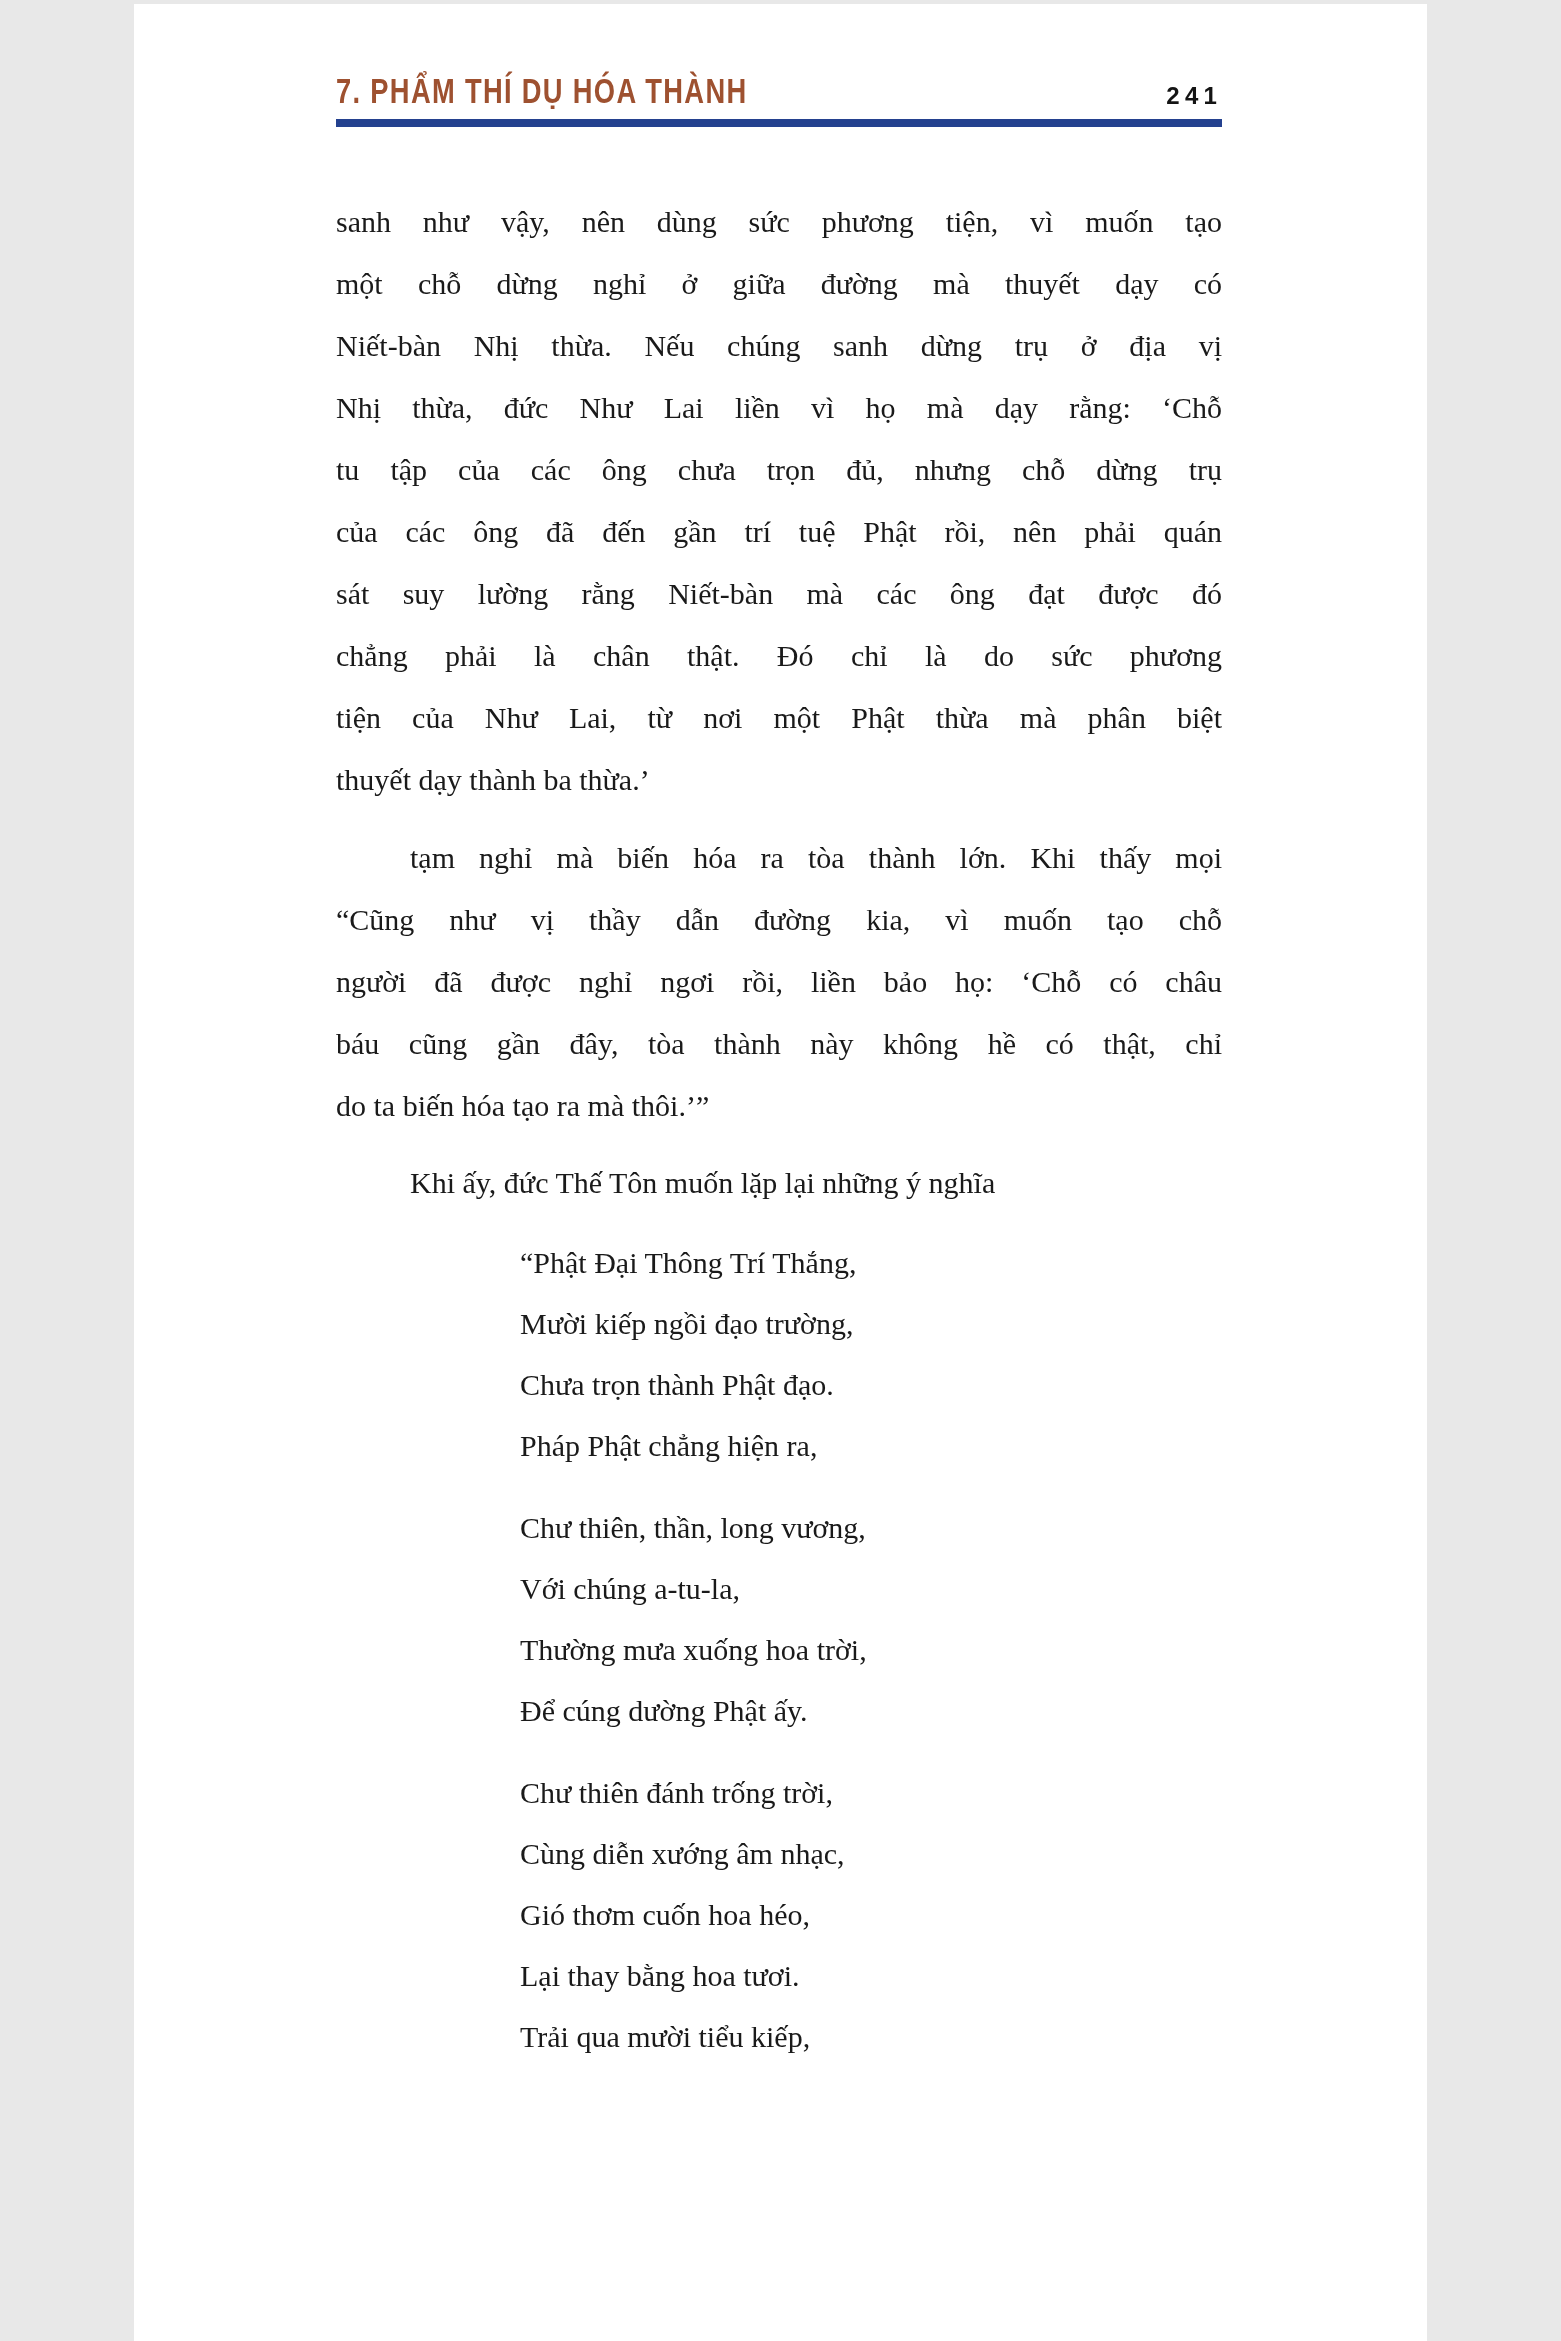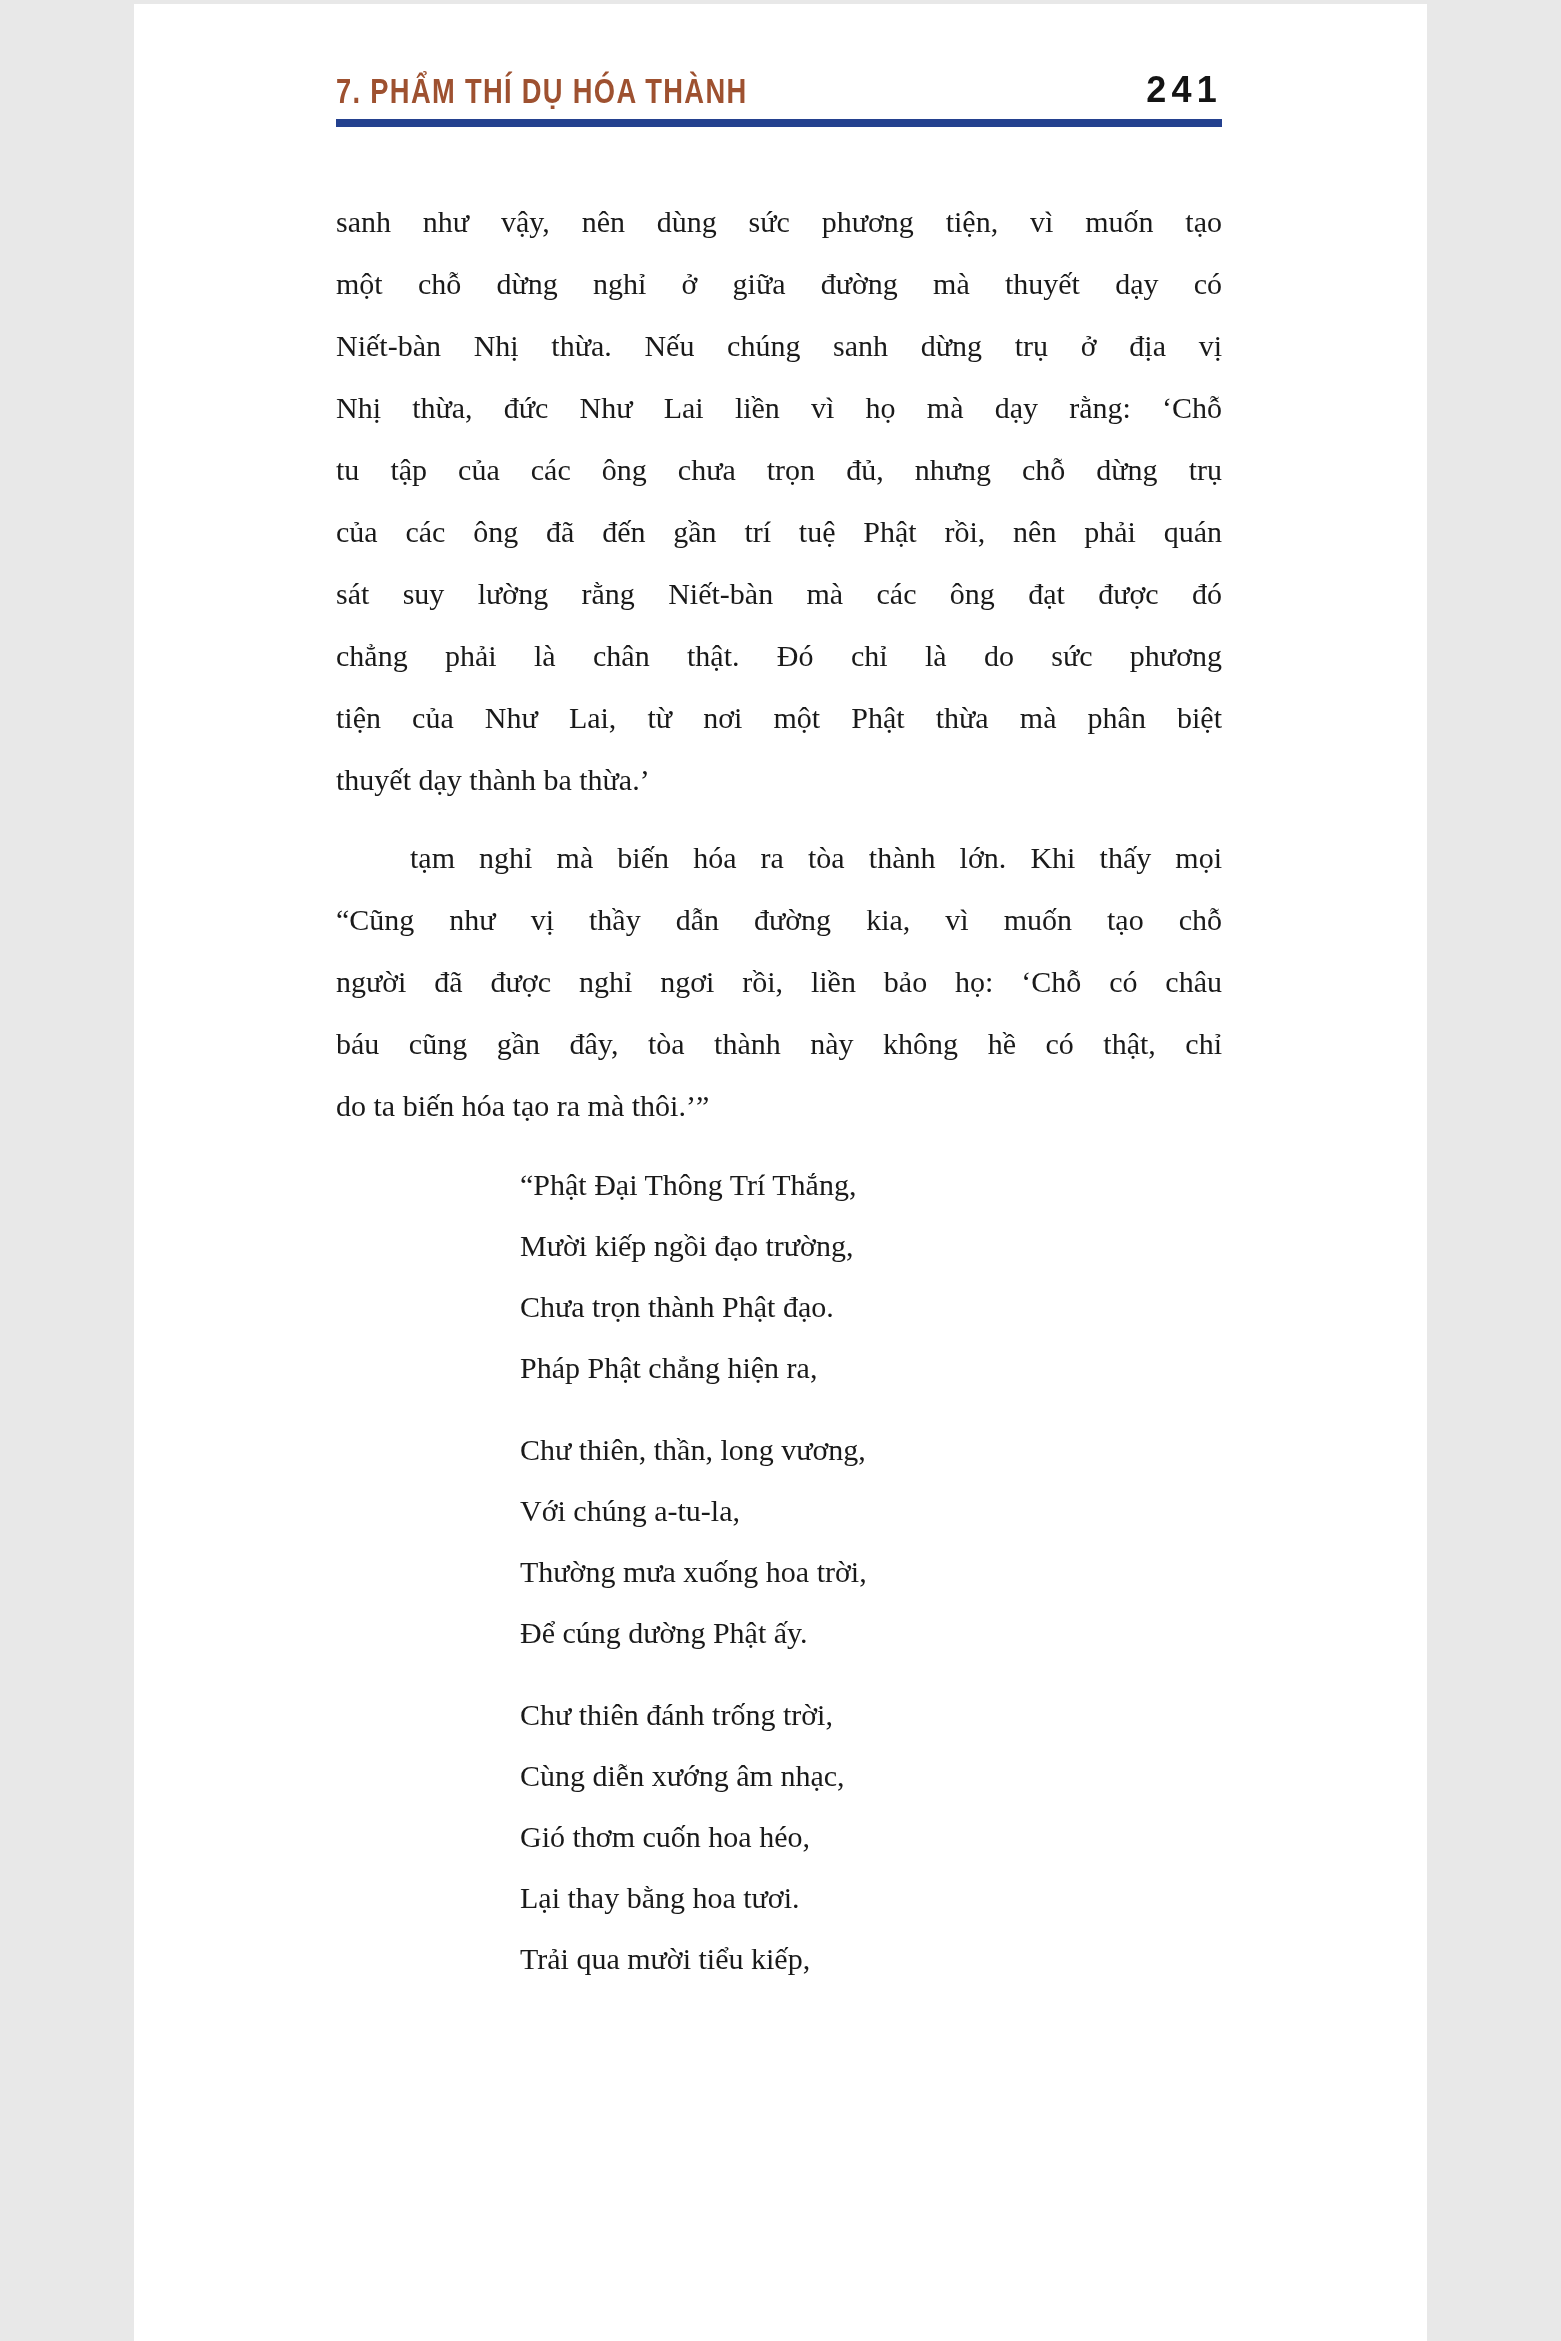--- a/index.html
+++ b/index.html
@@ -27,21 +27,21 @@
     line-height:1;
     letter-spacing:1.7px;
     color:var(--chapter-title,#9e5130);
     transform:scaleX(0.78);
     transform-origin:left bottom;
     white-space:nowrap;
   }
   .pagenum{
     font-family:"Liberation Sans","DejaVu Sans",sans-serif;
     font-weight:bold;
-    font-size:36px;
+    font-size:24px;
     line-height:1;
     letter-spacing:5.2px;
     color:#141414;
     text-align:right;
   }
   .rule{
     height:7.8px;
     background:var(--rule,#24418f);
     margin-top:11.3px;
   }
@@ -99,20 +99,21 @@
 
     <div class="para indent-first">
       <div class="bline">tạm nghỉ mà biến hóa ra tòa thành lớn. Khi thấy mọi</div>
       <div class="bline">“Cũng như vị thầy dẫn đường kia, vì muốn tạo chỗ</div>
       <div class="bline">người đã được nghỉ ngơi rồi, liền bảo họ: ‘Chỗ có châu</div>
       <div class="bline">báu cũng gần đây, tòa thành này không hề có thật, chỉ</div>
       <div class="bline">do ta biến hóa tạo ra mà thôi.’”</div>
     </div>
 
     <div class="para indent-first">
+      <div class="bline">Khi ấy, đức Thế Tôn muốn lặp lại những ý nghĩa</div>
     </div>
 
     <div class="verse">
 
       <div class="stanza">
         <div class="vline">“Phật Đại Thông Trí Thắng,</div>
         <div class="vline">Mười kiếp ngồi đạo trường,</div>
         <div class="vline">Chưa trọn thành Phật đạo.</div>
         <div class="vline">Pháp Phật chẳng hiện ra,</div>
       </div>

